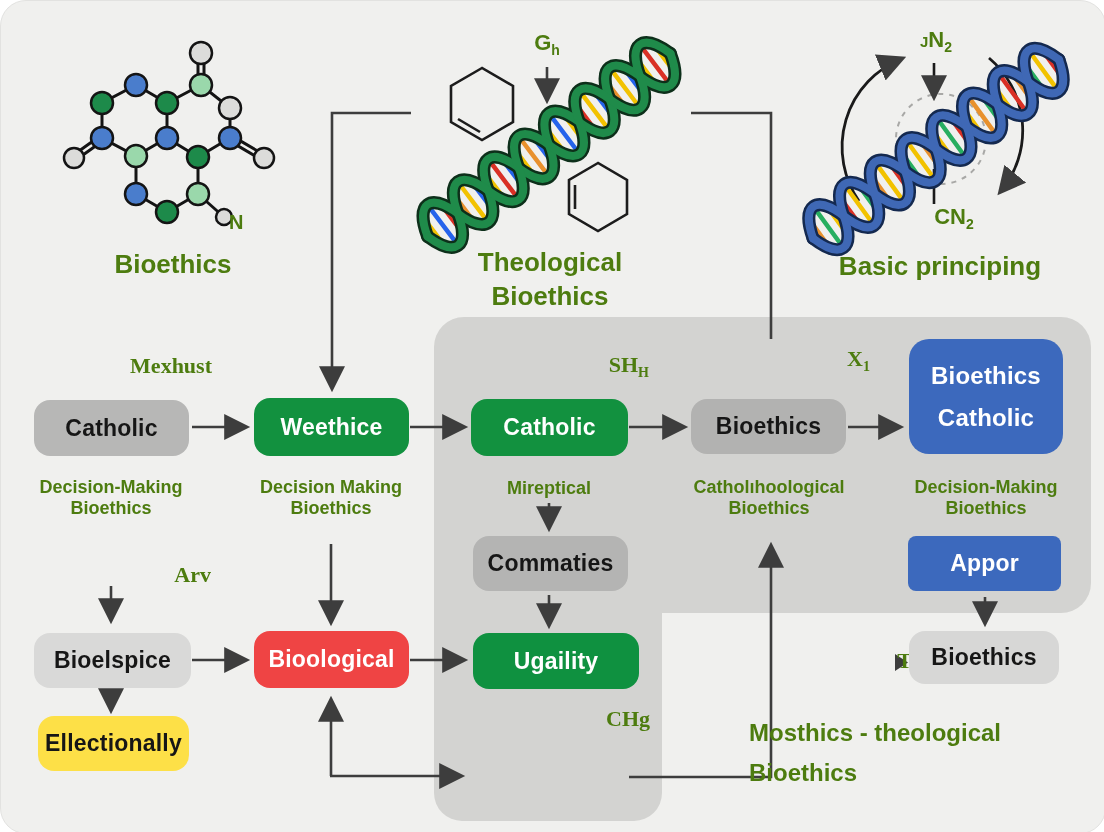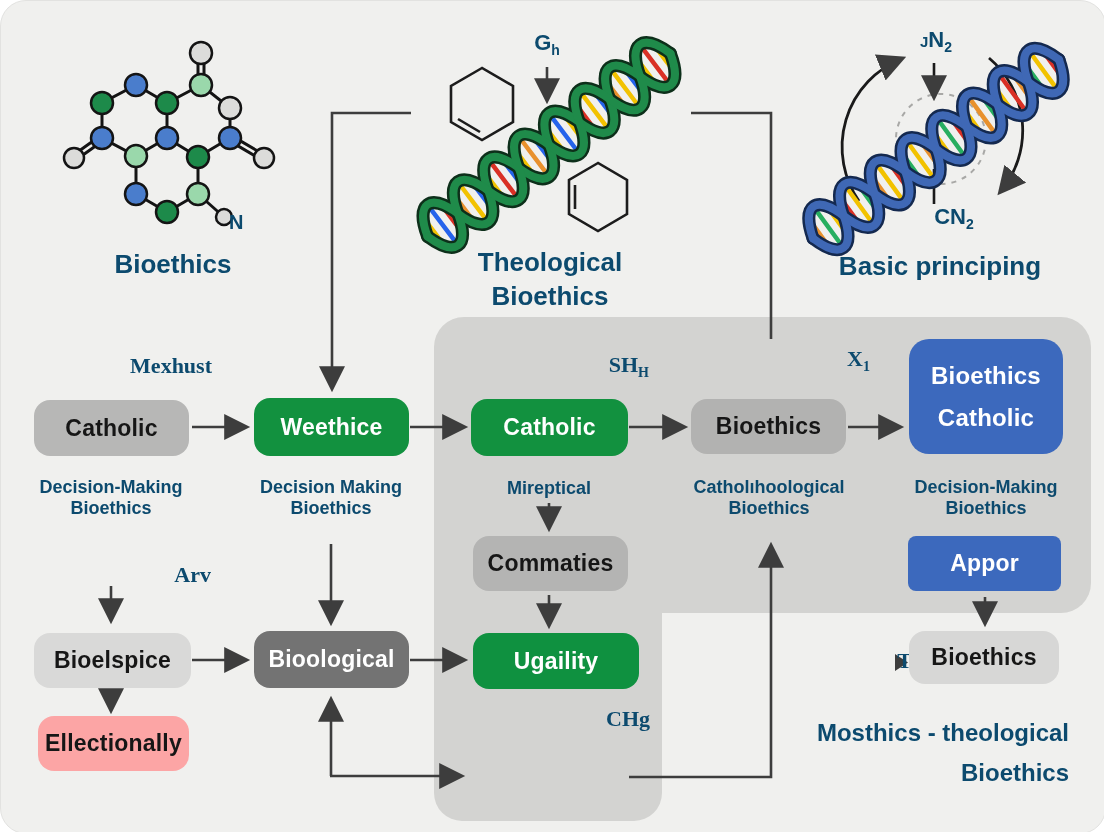--- a/index.html
+++ b/index.html
@@ -2,32 +2,32 @@
 <html><head>
 <meta charset="utf-8">
 <style>
   html,body{margin:0;padding:0;background:#ffffff;font-family:"Liberation Sans","DejaVu Sans",sans-serif;}
   #card{position:relative;width:1104px;height:832px;background:#f0f0ee;border-radius:26px;
         border:1px solid #e2e2e0;overflow:hidden;}
   .panel{position:absolute;background:#d3d3d1;z-index:1;}
   #panel-main{left:433px;top:316px;width:657px;height:296px;border-radius:30px;}
   #panel-col{left:433px;top:500px;width:228px;height:320px;border-radius:0 0 28px 28px;}
   #overlay{position:absolute;left:0;top:0;z-index:2;pointer-events:none;}
-  .abs{position:absolute;z-index:3;color:#0c4a6e;}
+  .abs{position:absolute;z-index:3;color:#4d7c0f;}
   .box{position:absolute;z-index:3;display:flex;align-items:center;justify-content:center;
        border-radius:16px;font-size:23px;font-weight:700;letter-spacing:.2px;}
   .box.gray{color:#161616;font-weight:600;}
   .box.white{color:#ffffff;}
   .h{font-size:22px;font-weight:700;text-align:right;width:200px;font-family:Liberation Serif, serif;}
   .cap{font-size:18px;font-weight:600;text-align:center;width:200px;line-height:21px;}
   .figcap{font-size:26px;font-weight:700;text-align:center;line-height:34px;}
   .lab{font-size:22px;font-weight:700;text-align:center;width:100px;}
   sub.sb{font-size:14px;font-weight:700;}
   .small-pre{font-size:15px;font-weight:700;}
-  .mosthics{font-size:24px;font-weight:700;text-align:right;line-height:40px;}
+  .mosthics{font-size:24px;font-weight:700;line-height:40px;}
   .bluebig{flex-direction:column;gap:14px;border-radius:20px;font-size:24px;}
 </style>
 </head>
 <body>
 
 <div id="card">
 
   <div class="panel" id="panel-main"></div>
   <div class="panel" id="panel-col"></div>
 
@@ -208,22 +208,22 @@
 
   <div class="box gray" style="left:33px;top:399px;width:155px;height:56px;background:#b7b7b6">Catholic</div>
   <div class="box white" style="left:253px;top:397px;width:155px;height:58px;background:#12913f">Weethice</div>
   <div class="box white" style="left:470px;top:398px;width:157px;height:57px;background:#12913f">Catholic</div>
   <div class="box gray" style="left:690px;top:398px;width:155px;height:55px;background:#b2b2b1">Bioethics</div>
   <div class="box white bluebig" style="left:908px;top:338px;width:154px;height:115px;background:#3c69bd">
     <div>Bioethics</div>
     <div>Catholic</div>
   </div>
   <div class="box gray" style="left:33px;top:632px;width:157px;height:55px;background:#d9d9d8">Bioelspice</div>
-  <div class="box gray" style="left:37px;top:715px;width:151px;height:55px;background:#fca5a5">Ellectionally</div>
-  <div class="box white" style="left:253px;top:630px;width:155px;height:57px;background:#737373">Bioological</div>
+  <div class="box gray" style="left:37px;top:715px;width:151px;height:55px;background:#fde047">Ellectionally</div>
+  <div class="box white" style="left:253px;top:630px;width:155px;height:57px;background:#ef4444">Bioological</div>
   <div class="box gray" style="left:472px;top:535px;width:155px;height:55px;background:#b4b4b3">Commaties</div>
   <div class="box white" style="left:472px;top:632px;width:166px;height:56px;background:#0f9140">Ugaility</div>
   <div class="box white" style="left:907px;top:535px;width:153px;height:55px;background:#3c69bd;border-radius:8px">Appor</div>
   <div class="box gray" style="left:908px;top:630px;width:150px;height:53px;background:#d7d7d6">Bioethics</div>
 
   <div class="abs cap" style="left:10px;top:476px">
     <div>Decision-Making</div>
     <div>Bioethics</div>
   </div>
   <div class="abs cap" style="left:230px;top:476px">

